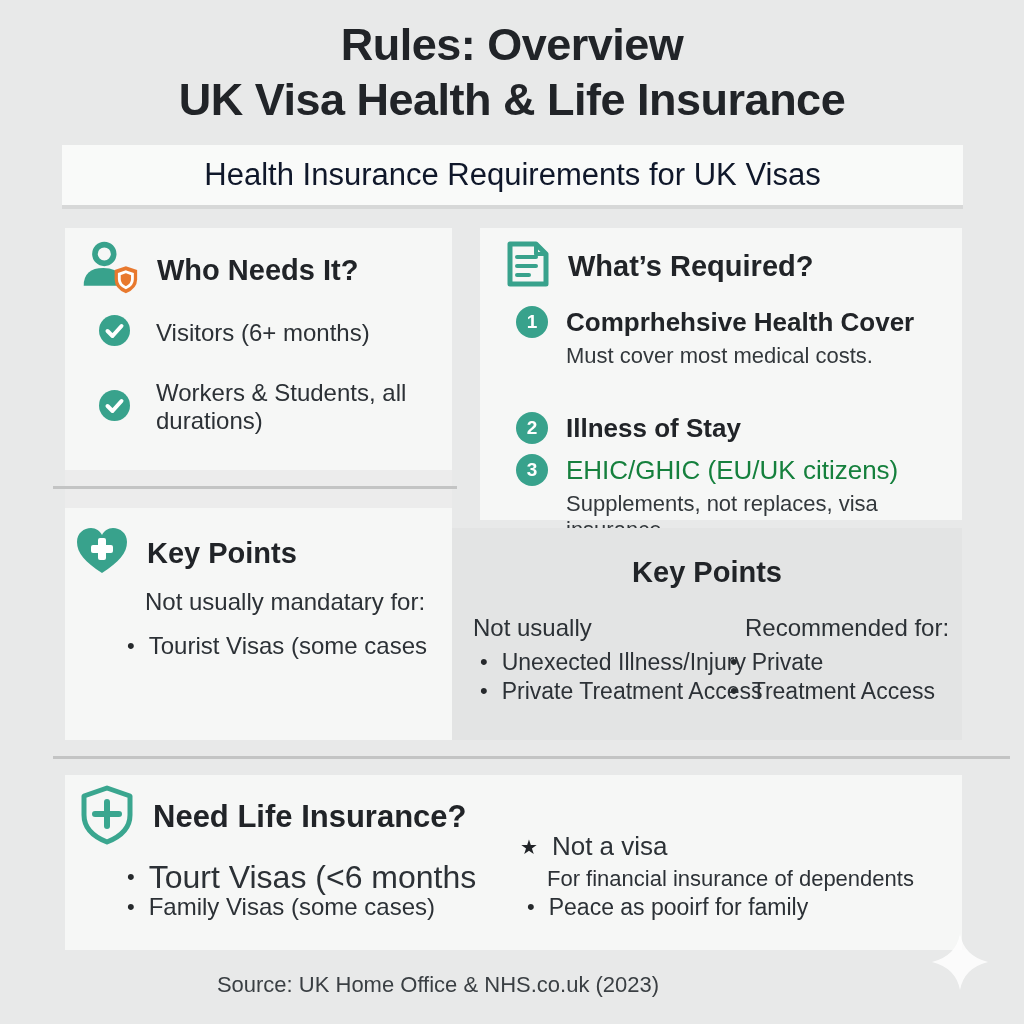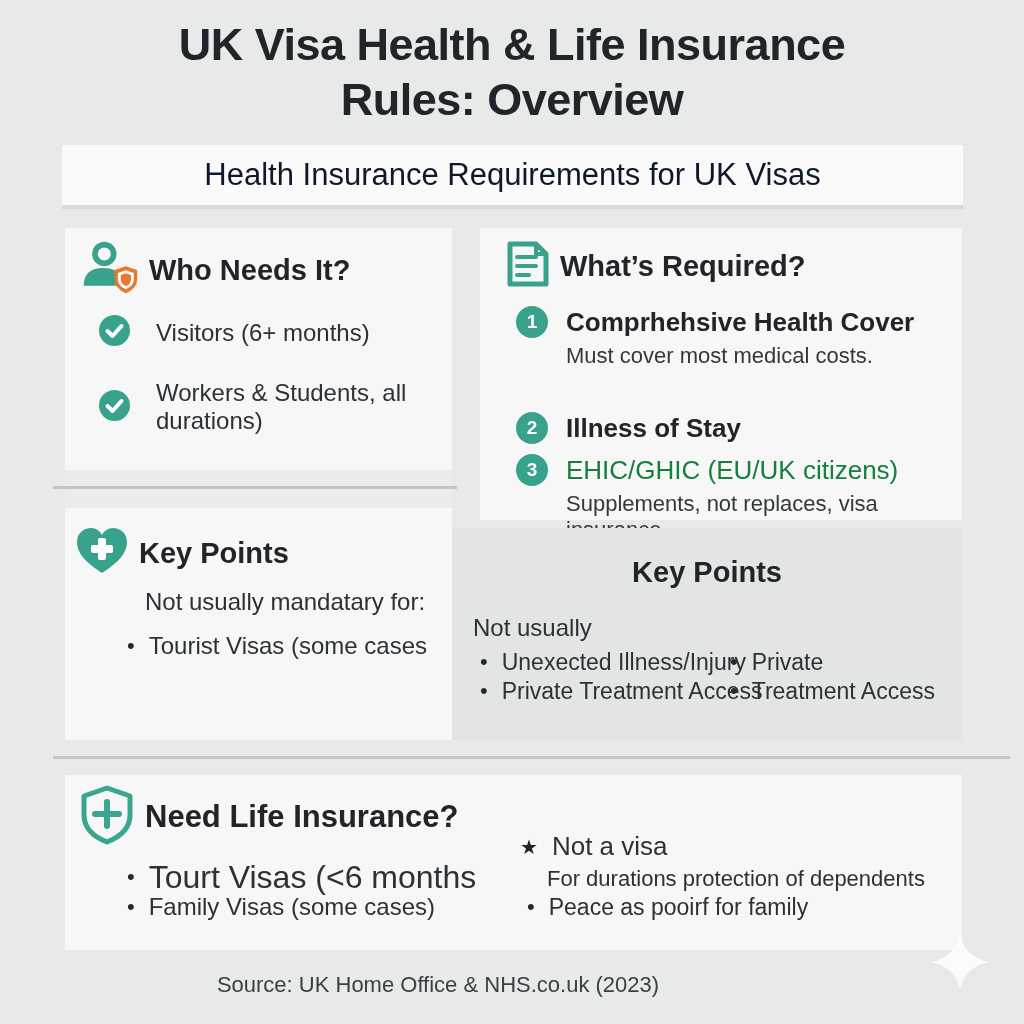--- a/index.html
+++ b/index.html
@@ -28,21 +28,21 @@
     background:#f9faf9;
     border-bottom:4px solid #d7d8d8;
     display:flex;align-items:center;justify-content:center;
     font-size:31px;color:#0f172a;
   }
 
   
   .panel{background:#f6f7f6;}
   .panel-gray{background:#e3e4e4;}
 
-  .section-head{display:flex;align-items:center;gap:10px;}
+  .section-head{display:flex;align-items:center;gap:18px;}
   .section-title{font-size:29px;font-weight:bold;color:#212428;}
 
   .check-row{display:flex;align-items:center;gap:26px;}
   .check-label{font-size:24px;color:#2c3136;}
 
   .num-badge{
     width:32px;height:32px;border-radius:50%;
     background:#38a28c;color:#ffffff;
     display:flex;align-items:center;justify-content:center;
     font-size:19px;font-weight:bold;flex:0 0 32px;
@@ -71,22 +71,22 @@
     left:0;top:972px;width:876px;text-align:center;
     font-size:22px;color:#3a3f43;
   }
 
   .sparkle{opacity:0.85;}
 </style>
 </head>
 <body>
 
 <div class="abs page-title">
+  <div>Rules: Overview</div>
   <div>UK Visa Health &amp; Life Insurance</div>
-  <div>Rules: Overview</div>
 </div>
 
 <div class="abs banner">
   <span>Health Insurance Requirements for UK Visas</span>
 </div>
 
 <div class="abs panel" style="left:65px;top:228px;width:387px;height:242px;">
   <div class="abs section-head" style="left:14px;top:12px;">
     <span>
       <svg width="60" height="56" viewBox="0 0 64 58">
@@ -183,20 +183,21 @@
   <div class="abs col-header" style="left:21px;top:86px;">Not usually</div>
   <div class="abs bullet-row" style="left:28px;top:120px;">
     <span class="bullet-dot">•</span>
     <span class="bullet-text">Unexected Illness/Injury</span>
   </div>
   <div class="abs bullet-row" style="left:28px;top:149px;">
     <span class="bullet-dot">•</span>
     <span class="bullet-text">Private Treatment Access</span>
   </div>
 
+  <div class="abs col-header" style="left:293px;top:86px;">Recommended for:</div>
   <div class="abs bullet-row" style="left:278px;top:120px;">
     <span class="bullet-dot">•</span>
     <span class="bullet-text">Private</span>
   </div>
   <div class="abs bullet-row" style="left:278px;top:149px;">
     <span class="bullet-dot">•</span>
     <span class="bullet-text">Treatment Access</span>
   </div>
 </div>
 
@@ -220,21 +221,21 @@
   </div>
   <div class="abs bullet-row" style="left:62px;top:118px;">
     <span class="bullet-dot">•</span>
     <span class="bullet-text" style="font-size:24px;">Family Visas (some cases)</span>
   </div>
 
   <div class="abs star-row" style="left:455px;top:56px;">
     <span class="star-glyph">★</span>
     <span class="star-text">Not a visa</span>
   </div>
-  <div class="abs bullet-text" style="left:482px;top:90px;font-size:22px;">For durations protection of dependents</div>
+  <div class="abs bullet-text" style="left:482px;top:90px;font-size:22px;">For financial insurance of dependents</div>
   <div class="abs bullet-row" style="left:462px;top:118px;">
     <span class="bullet-dot">•</span>
     <span class="bullet-text">Peace as pooirf for family</span>
   </div>
 </div>
 
 <div class="abs sparkle" style="left:928px;top:930px;">
   <svg width="64" height="64" viewBox="0 0 64 64">
     <path d="M32 4 Q36 26 60 32 Q36 38 32 60 Q28 38 4 32 Q28 26 32 4 Z" fill="#ffffff"></path>
   </svg>

